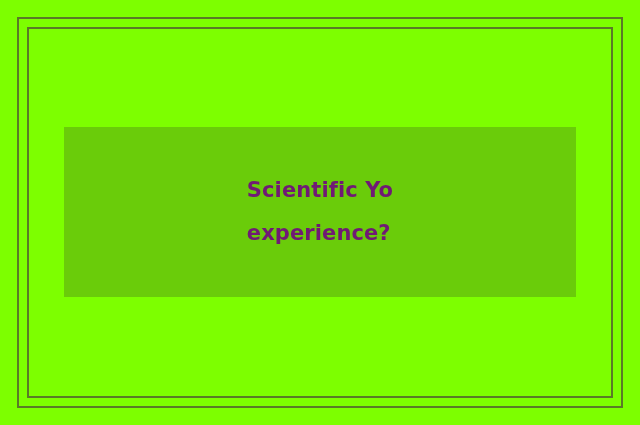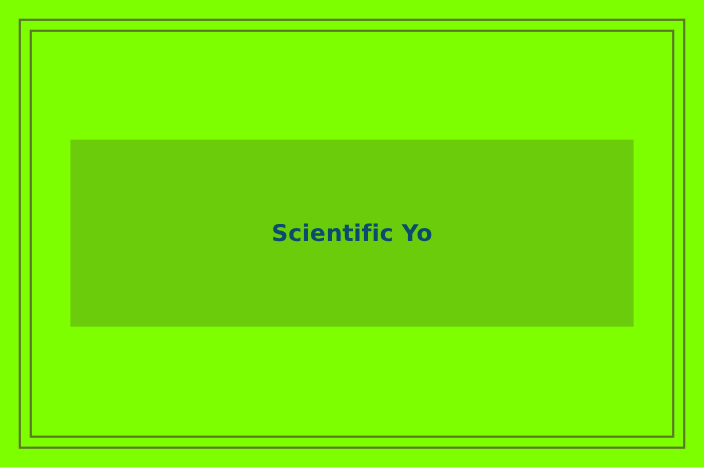--- a/index.html
+++ b/index.html
@@ -55,35 +55,36 @@
     justify-content: center;
   }
 
   .headline-block {
     display: block;
     text-align: left;
   }
 
   .headline-line {
     display: block;
-    color: #0c4a6e;
+    color: #701a75;
     font-size: 21px;
     font-weight: bold;
     line-height: 43px;
     letter-spacing: 0.1px;
     white-space: pre;
   }
 </style>
 </head>
 <body>
 
 <div class="stage">
 
   <div class="frame-outer"></div>
   <div class="frame-inner"></div>
 
   <div class="content-panel">
     <div class="headline-block">
       <span class="headline-line">Scientific Yo</span>
+      <span class="headline-line">experience?</span>
     </div>
   </div>
 
 </div>
 
 </body></html>

